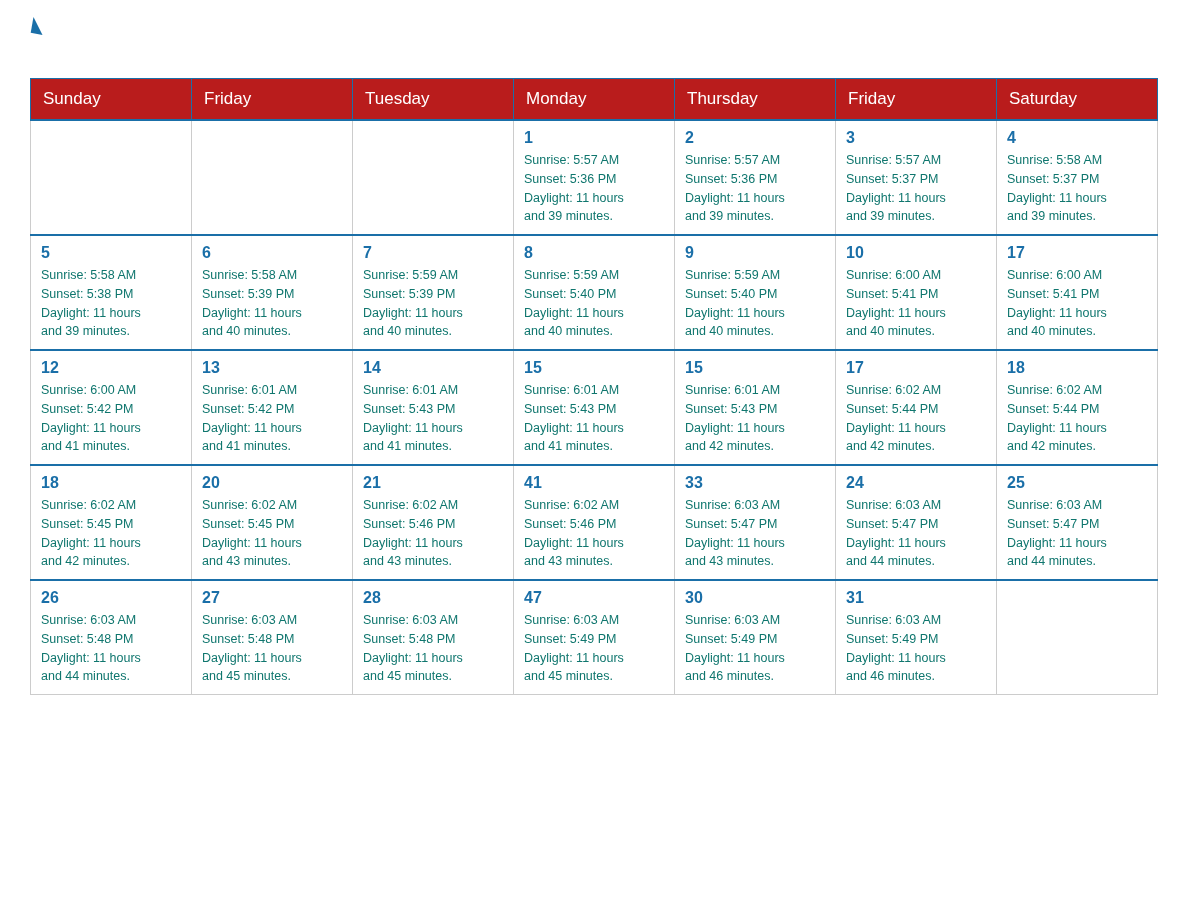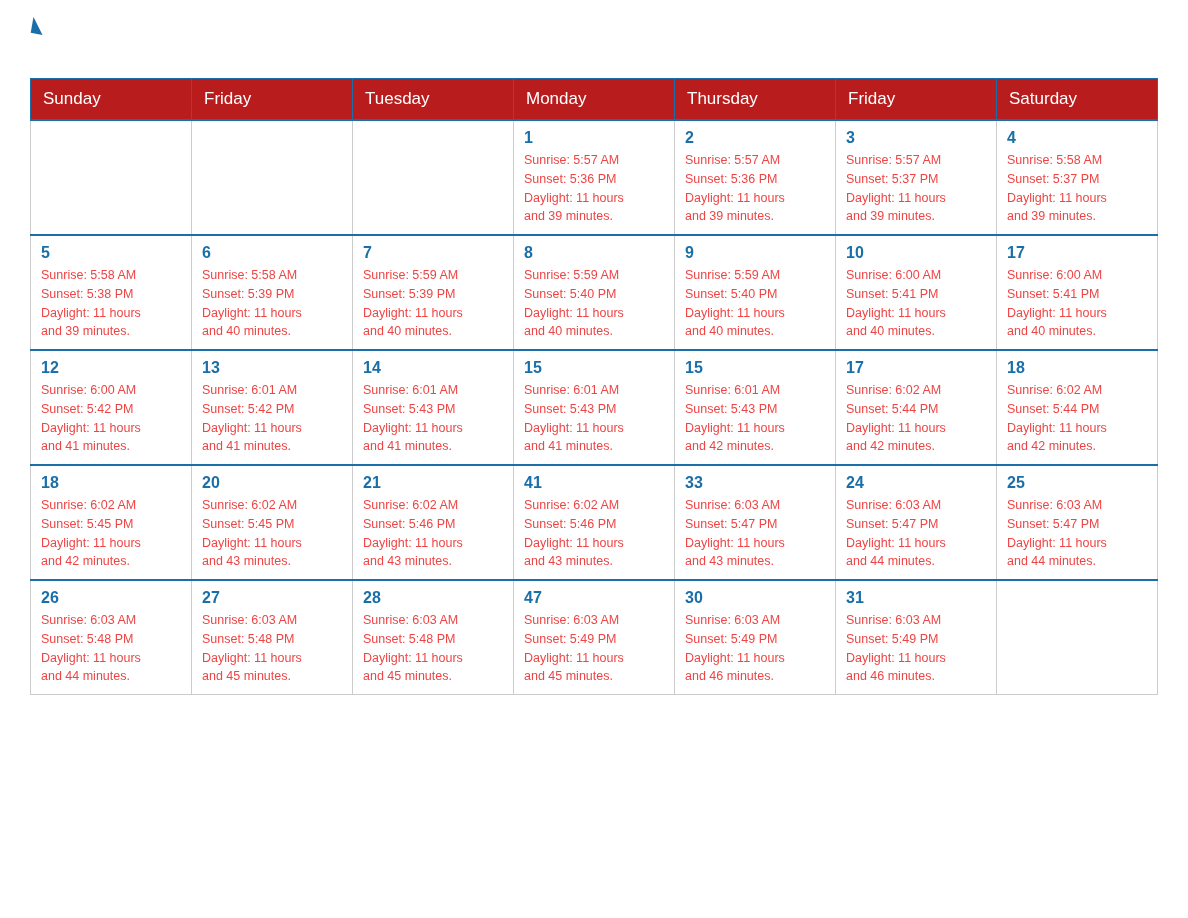--- a/index.html
+++ b/index.html
@@ -58,21 +58,21 @@
     }
     .day-number {
       font-size: 16px;
       font-weight: bold;
       color: #1a6fa8;
       display: block;
       margin-bottom: 4px;
     }
     .day-info {
       font-size: 12.5px;
-      color: #ef4444;
+      color: #0f766e;
       line-height: 1.5;
     }
     .empty-cell {
       background: #fff;
     }
     .logo-wrapper {
       display: flex;
       flex-direction: column;
     }
     .logo-top {

